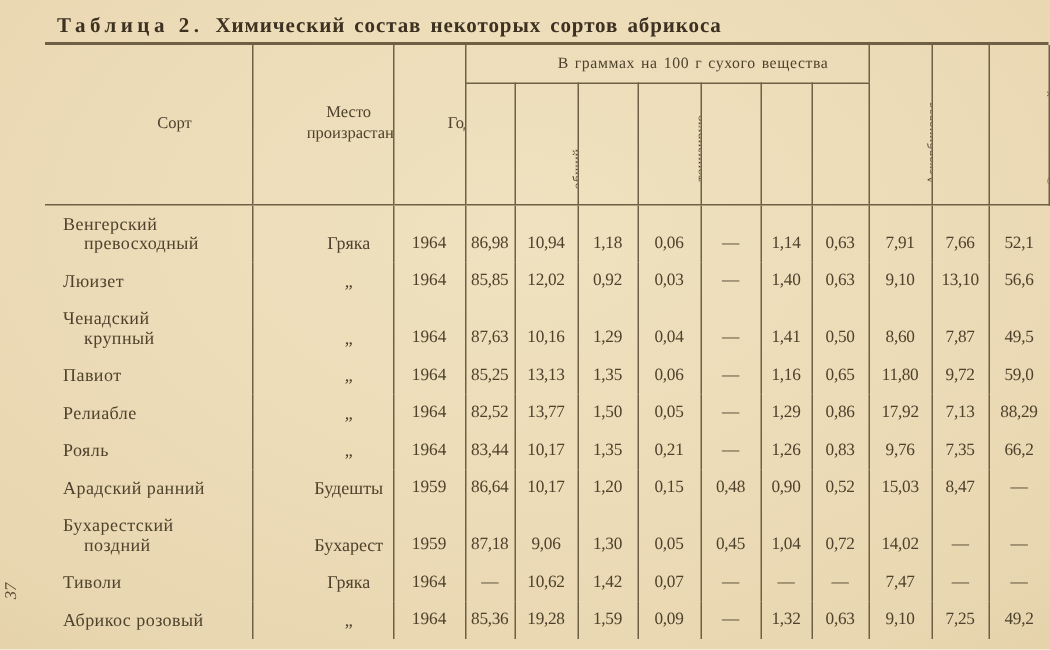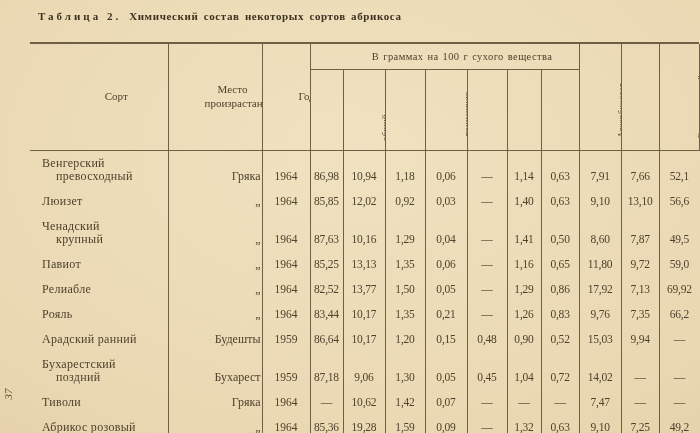--- a/index.html
+++ b/index.html
@@ -16,23 +16,23 @@
     background:radial-gradient(120% 130% at 50% 35%, #f0e2c0 0%, #e9d7b1 55%, #ddc89e 88%, #d2bb8e 100%);
   }
   .page{position:relative;width:700px;height:433px;}
   .pagenum{
     position:absolute;left:2px;top:388px;
     transform:rotate(-90deg);
     font-size:11px;font-style:italic;color:#5a4c33;
   }
   .sheet{position:absolute;left:30px;top:6px;width:669px;}
   .title{
-    padding:4px 0 20px 8px;
+    padding:4px 0 2px 8px;
     border-bottom:2px solid var(--line);
-    font-size:11px;font-weight:bold;color:#3d3221;
+    font-size:14px;font-weight:bold;color:#3d3221;
     white-space:nowrap;
   }
   .title-label{letter-spacing:3px;margin-right:8px;}
   .title-text{letter-spacing:.6px;word-spacing:2px;}
   table{
     border-collapse:collapse;table-layout:fixed;
     width:669px;color:var(--ink-soft);
   }
   th,td{margin:0;overflow:hidden;}
   th{font-weight:normal;padding-left:36px;}
@@ -65,21 +65,21 @@
   tbody td{
     vertical-align:bottom;
     font-size:12px;line-height:13px;
     padding-top:6px;padding-bottom:6px;
   }
   .c-sort{
     white-space:pre-line;
     padding-left:26px;text-indent:-14px;
     letter-spacing:.3px;
   }
-  .c-place{text-align:right;white-space:nowrap;padding-left:36px;}
+  .c-place{text-align:center;white-space:nowrap;padding-left:36px;}
   .c-year{text-align:center;font-size:11.5px;margin-left:39px;}
   .c-num{text-align:center;font-size:11.5px;letter-spacing:-.2px;}
 </style>
 </head>
 <body>
 
 <div class="page">
   <div class="pagenum">37</div>
 
   <div class="sheet">
@@ -223,21 +223,21 @@
             <td class="c-year">1964</td>
             <td class="c-num">82,52</td>
             <td class="c-num">13,77</td>
             <td class="c-num">1,50</td>
             <td class="c-num">0,05</td>
             <td class="c-num">—</td>
             <td class="c-num">1,29</td>
             <td class="c-num">0,86</td>
             <td class="c-num">17,92</td>
             <td class="c-num">7,13</td>
-            <td class="c-num">69,92</td>
+            <td class="c-num">88,29</td>
           </tr>
           <tr>
             <td class="c-sort">Рояль</td>
             <td class="c-place">„</td>
             <td class="c-year">1964</td>
             <td class="c-num">83,44</td>
             <td class="c-num">10,17</td>
             <td class="c-num">1,35</td>
             <td class="c-num">0,21</td>
             <td class="c-num">—</td>
@@ -252,21 +252,21 @@
             <td class="c-place">Будешты</td>
             <td class="c-year">1959</td>
             <td class="c-num">86,64</td>
             <td class="c-num">10,17</td>
             <td class="c-num">1,20</td>
             <td class="c-num">0,15</td>
             <td class="c-num">0,48</td>
             <td class="c-num">0,90</td>
             <td class="c-num">0,52</td>
             <td class="c-num">15,03</td>
-            <td class="c-num">9,94</td>
+            <td class="c-num">8,47</td>
             <td class="c-num">—</td>
           </tr>
           <tr>
             <td class="c-sort">Бухарестский
 поздний</td>
             <td class="c-place">Бухарест</td>
             <td class="c-year">1959</td>
             <td class="c-num">87,18</td>
             <td class="c-num">9,06</td>
             <td class="c-num">1,30</td>

